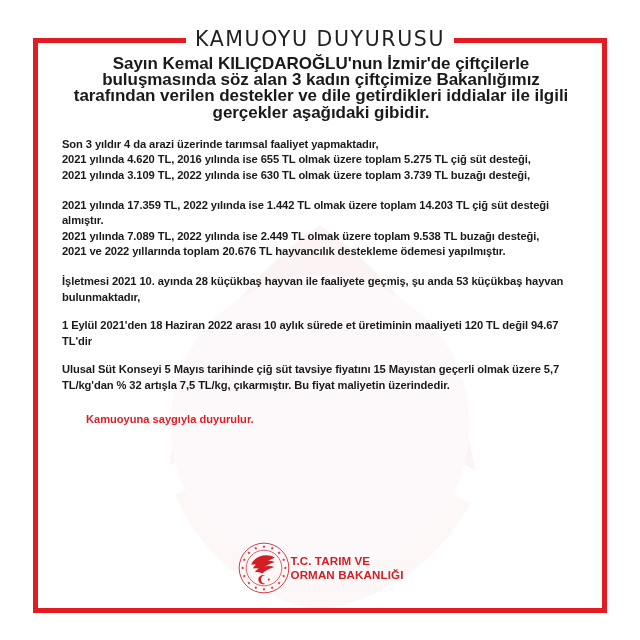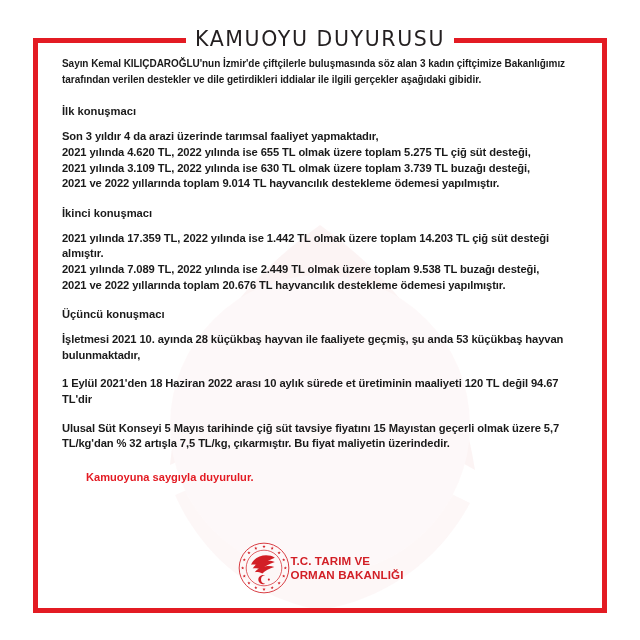--- a/index.html
+++ b/index.html
@@ -78,26 +78,27 @@
   
   .content {
     position: absolute;
     left: 62px;
     top: 56px;
     width: 518px;
     z-index: 2;
   }
 
   .lead {
-    font-size: 10px;
+    font-size: 17px;
     font-weight: bold;
     color: #1a1a1a;
     line-height: 16.2px;
     letter-spacing: -0.05px;
     margin: 0 0 16px 0;
+    text-align: center;
   }
 
   .section-head {
     font-size: 11.2px;
     font-weight: bold;
     color: #1a1a1a;
     line-height: 15px;
     margin: 0 0 10px 0;
   }
 
@@ -160,36 +161,32 @@
   <div class="frame"></div>
   <div class="frame-notch"></div>
 
   <div class="title">KAMUOYU DUYURUSU</div>
 
   <div class="content">
 
     <p class="lead">Sayın Kemal KILIÇDAROĞLU'nun İzmir'de çiftçilerle buluşmasında söz alan 3 kadın çiftçimize Bakanlığımız tarafından verilen destekler ve dile getirdikleri iddialar ile ilgili gerçekler aşağıdaki gibidir.</p>
 
     <div class="block">
-      <div class="section-head">İlk konuşmacı</div>
       <div class="para">Son 3 yıldır 4 da arazi üzerinde tarımsal faaliyet yapmaktadır,</div>
-      <div class="para">2021 yılında 4.620 TL, 2022 yılında ise 655 TL olmak üzere toplam 5.275 TL çiğ süt desteği,</div>
+      <div class="para">2021 yılında 4.620 TL, 2016 yılında ise 655 TL olmak üzere toplam 5.275 TL çiğ süt desteği,</div>
       <div class="para">2021 yılında 3.109 TL, 2022 yılında ise 630 TL olmak üzere toplam 3.739 TL buzağı desteği,</div>
-      <div class="para">2021 ve 2022 yıllarında toplam 9.014 TL hayvancılık destekleme ödemesi yapılmıştır.</div>
     </div>
 
     <div class="block">
-      <div class="section-head">İkinci konuşmacı</div>
       <div class="para">2021 yılında 17.359 TL, 2022 yılında ise 1.442 TL olmak üzere toplam 14.203 TL çiğ süt desteği almıştır.</div>
       <div class="para">2021 yılında 7.089 TL, 2022 yılında ise 2.449 TL olmak üzere toplam 9.538 TL buzağı desteği,</div>
       <div class="para">2021 ve 2022 yıllarında toplam 20.676 TL hayvancılık destekleme ödemesi yapılmıştır.</div>
     </div>
 
     <div class="block-2">
-      <div class="section-head">Üçüncü konuşmacı</div>
       <div class="para">İşletmesi 2021 10. ayında  28 küçükbaş hayvan ile faaliyete geçmiş, şu anda 53 küçükbaş hayvan bulunmaktadır,</div>
     </div>
 
     <div class="block-2">
       <div class="para">1 Eylül 2021'den 18 Haziran 2022 arası 10 aylık sürede et üretiminin maaliyeti 120 TL değil 94.67 TL'dir</div>
     </div>
 
     <div>
       <div class="para">Ulusal Süt Konseyi 5 Mayıs tarihinde çiğ süt tavsiye fiyatını 15 Mayıstan geçerli olmak üzere 5,7 TL/kg'dan % 32 artışla 7,5 TL/kg, çıkarmıştır. Bu fiyat maliyetin üzerindedir.</div>
     </div>

